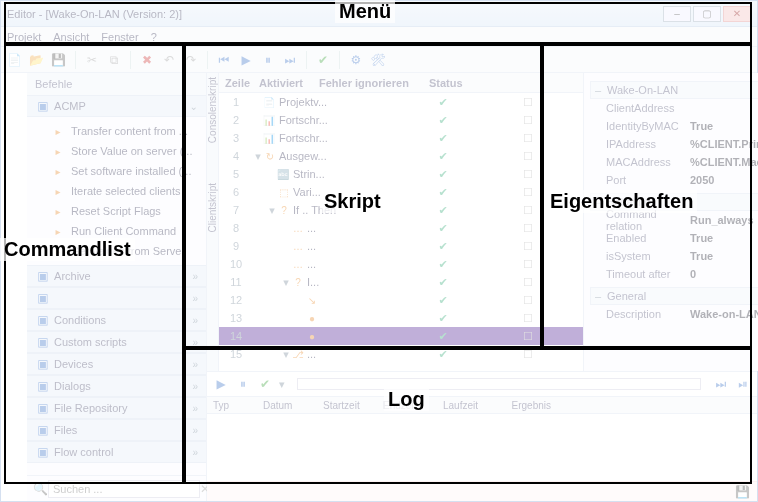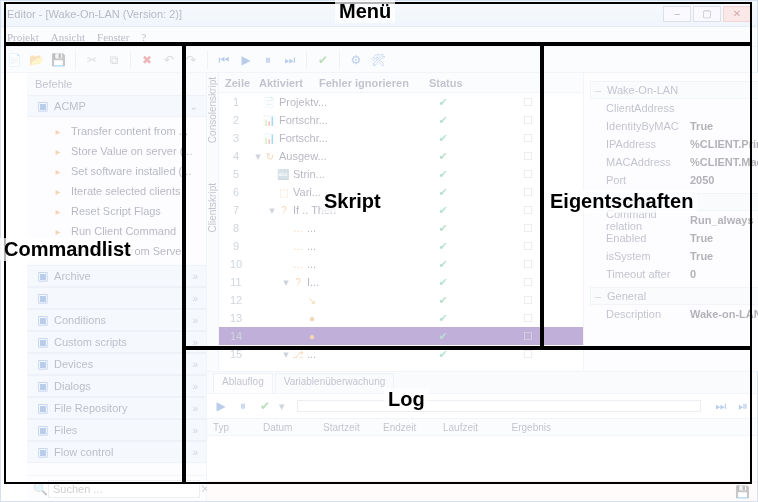--- a/index.html
+++ b/index.html
@@ -6,21 +6,21 @@
   body { width: 758px; height: 502px; background: #fff; position: relative; overflow: hidden; }
   .overlay-box { position: absolute; border: 2px solid #000; z-index: 100; pointer-events: none; }
   .overlay-label { position: absolute; font-weight: bold; font-size: 20px; color: #000; z-index: 101; background: rgba(255,255,255,0.7); padding: 0 4px; }
   .faded { opacity: 0.35; }
   .app { width: 758px; height: 502px; display: flex; flex-direction: column; border: 1px solid #8aa7d6; font-size: 11px; color: #333; }
   .titlebar { height: 26px; background: linear-gradient(#e8f1fb,#d6e6f7); display: flex; align-items: center; padding: 0 6px; border-bottom: 1px solid #b8cde6; }
   .titlebar .title { flex: 1; color: #335; }
   .winbtn { width: 28px; height: 16px; margin-left: 2px; border: 1px solid #9ab; background: #eef; display: flex; align-items: center; justify-content: center; font-size: 10px; }
   .winbtn.close { background: #f3bfbf; border-color: #d88; color: #800; }
   .menubar { height: 20px; display: flex; align-items: center; padding: 0 6px; gap: 12px; background: #f4f8fc; border-bottom: 1px solid #d8e2ee; }
-  .menubar span { color: #335; font-family: Liberation Serif, serif; }
+  .menubar span { color: #335; }
   .toolbar { height: 26px; display: flex; align-items: center; padding: 0 6px; gap: 6px; background: #f4f8fc; border-bottom: 1px solid #d8e2ee; }
   .tb-ico { width: 16px; height: 16px; display: inline-flex; align-items: center; justify-content: center; font-size: 12px; }
   .tb-sep { width: 1px; height: 18px; background: #cdd; margin: 0 2px; }
   .main { flex: 1; display: flex; min-height: 0; margin-left: 26px; }
   .left { width: 180px; border-right: 1px solid #d8e2ee; display: flex; flex-direction: column; background: #fafcff; }
   .panel-head { height: 22px; padding: 0 8px; display: flex; align-items: center; color: #557; background: #eef4fb; }
   .acc-head { height: 22px; display: flex; align-items: center; padding: 0 8px; background: #e4edf8; border-top: 1px solid #d0dcec; border-bottom: 1px solid #d0dcec; color: #446; position: relative; }
   .acc-head .chev { position: absolute; right: 8px; color: #789; font-size: 10px; }
   .cmd-list { padding: 4px 0; }
   .cmd-item { display: flex; align-items: center; height: 20px; padding: 0 8px 0 24px; color: #335; }
@@ -405,24 +405,20 @@
                   <span>General</span>
                 </div>
                 <div class="prow">
                   <div class="pn">Description</div>
                   <div class="pv">Wake-on-LAN</div>
                 </div>
               </div>
         </div>
       </div>
       <div class="log">
-        <div class="log-tabs">
-          <div class="log-tab">Ablauflog</div>
-          <div class="log-tab inactive">Variablenüberwachung</div>
-        </div>
         <div class="log-tb">
           <span class="tb-ico i-blue">▶</span>
           <span class="tb-ico i-blue">⏸</span>
           <span class="tb-ico i-green">✔</span>
           <span style="color:#789">▾</span>
           <div class="prog"></div>
           <span class="tb-ico i-blue">⏭</span>
           <span class="tb-ico i-blue">⏯</span>
         </div>
         <div class="log-head">

